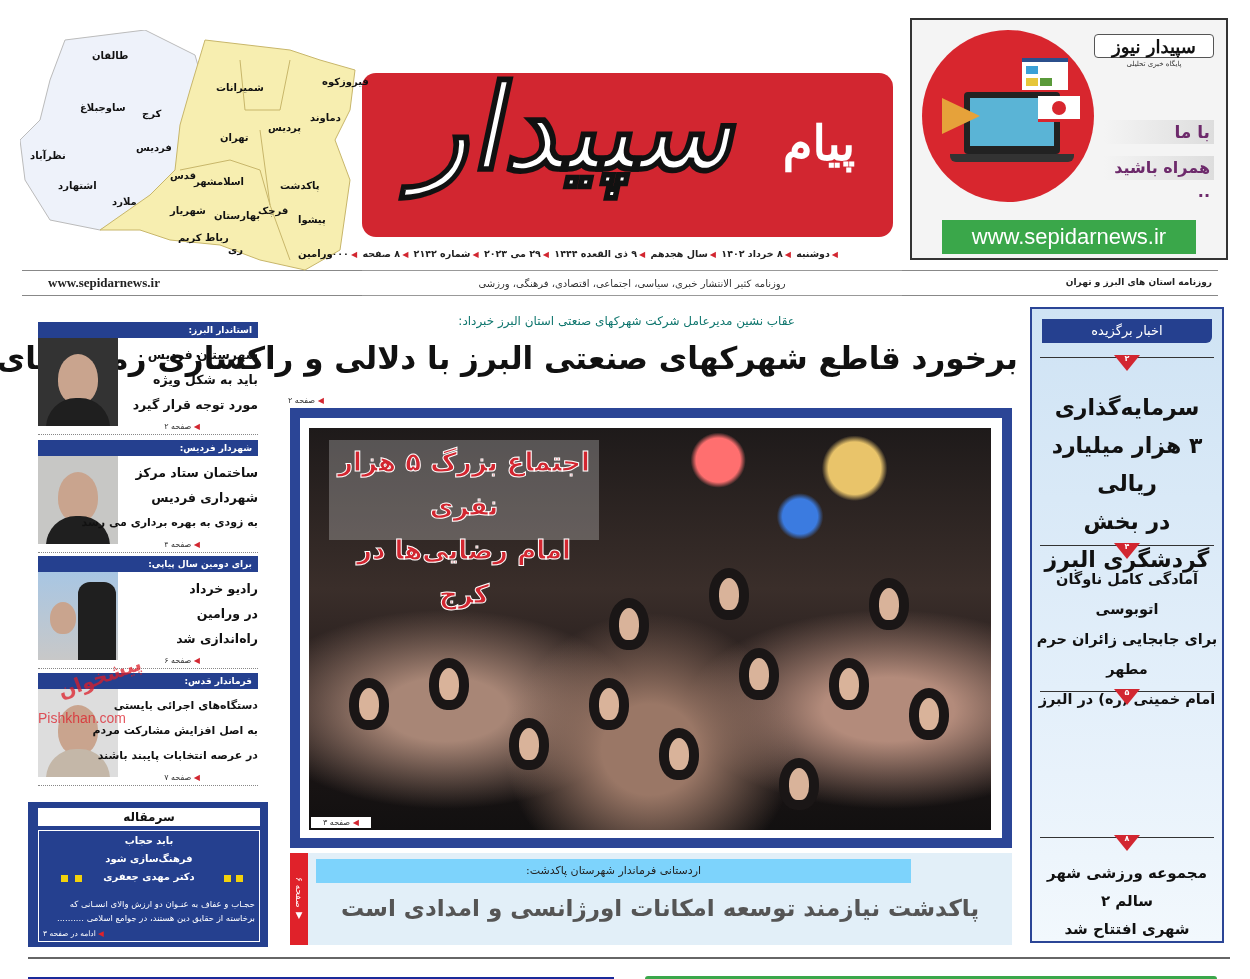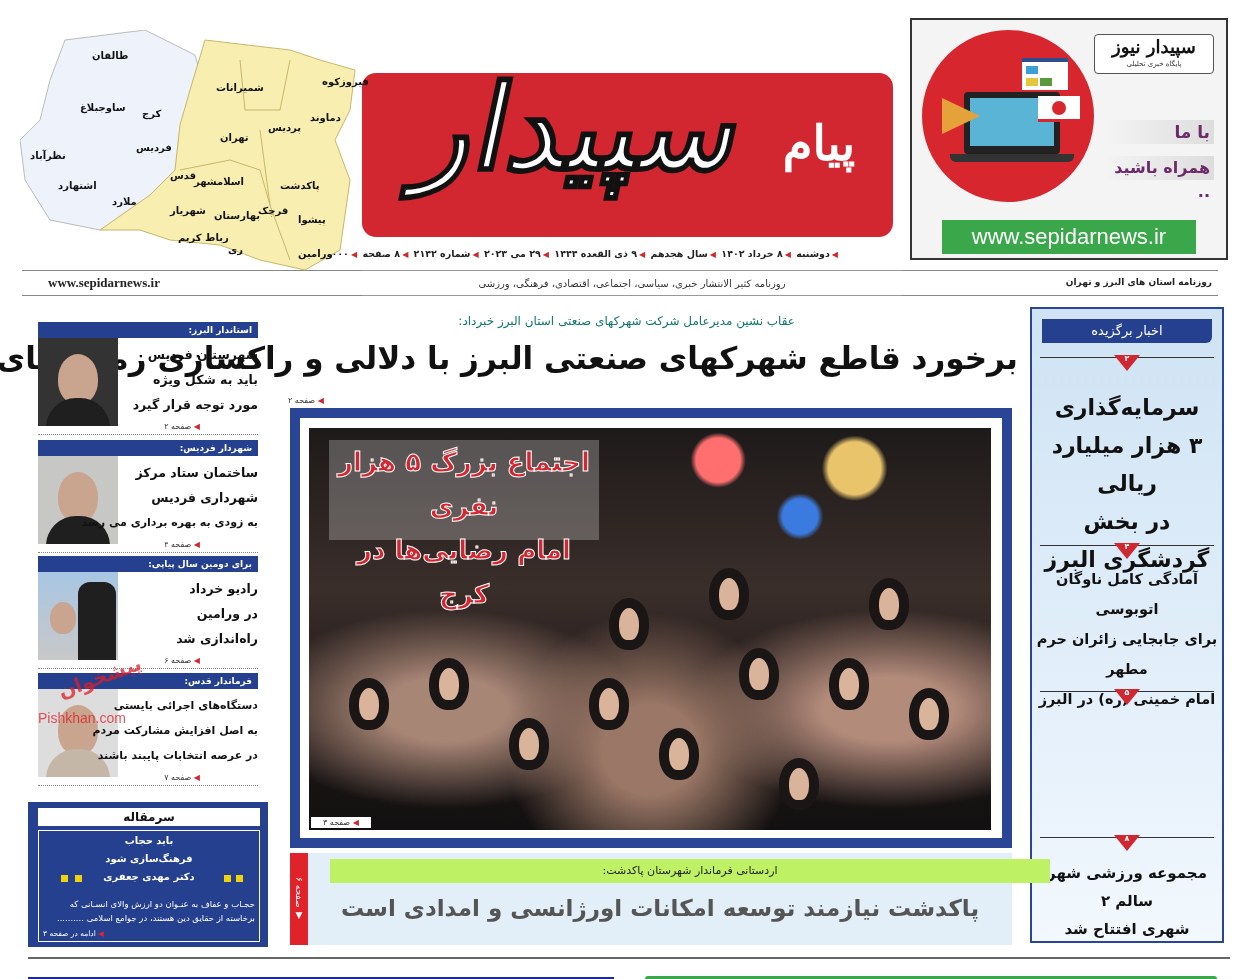--- a/index.html
+++ b/index.html
@@ -11,21 +11,21 @@
     #ad { left: 910px; top: 18px; width: 318px; height: 242px; border: 2px solid #333; background: #f4f4f4; }
     #ad .circle { position: absolute; left: 10px; top: 10px; width: 172px; height: 172px; border-radius: 50%; background: #d8262e; }
     #ad .laptop { position: absolute; left: 52px; top: 72px; width: 96px; height: 62px; background: #222; border-radius: 4px; }
     #ad .laptop .screen { position: absolute; left: 6px; top: 6px; right: 6px; bottom: 8px; background: #5ab4d6; }
     #ad .laptop .base { position: absolute; left: -14px; right: -14px; bottom: -8px; height: 8px; background: #333; border-radius: 0 0 6px 6px; }
     #ad .win1 { position: absolute; left: 110px; top: 38px; width: 46px; height: 32px; background: #fff; border-top: 4px solid #2b4f8c; }
     #ad .win1 i { position:absolute; width: 12px; height: 8px; }
     #ad .win2 { position: absolute; left: 126px; top: 76px; width: 42px; height: 26px; background: #fff; border-bottom: 3px solid #d8262e; }
     #ad .win2 .play { position:absolute; left: 14px; top: 5px; width: 14px; height: 14px; border-radius:50%; background:#d8262e; }
     #ad .horn { position: absolute; left: 30px; top: 78px; width: 0; height: 0; border-top: 18px solid transparent; border-bottom: 18px solid transparent; border-left: 38px solid #e6a23a; }
-    #ad .brand { position: absolute; right: 12px; top: 14px; width: 120px; height: 40px; border: 1px solid #555; border-radius: 4px; background: #fff; text-align: center; }
+    #ad .brand { position: absolute; right: 12px; top: 14px; width: 120px; height: 24px; border: 1px solid #555; border-radius: 4px; background: #fff; text-align: center; }
     #ad .brand .b1 { font-family: "DejaVu Serif", serif; font-size: 18px; font-weight: bold; line-height: 24px; color: #111; }
     #ad .brand .b2 { font-size: 7px; color: #333; line-height: 10px; }
     #ad .line1 { position: absolute; right: 12px; top: 100px; width: 110px; height: 24px; background: linear-gradient(to left, #ddd, rgba(230,230,230,0)); text-align: right; padding-right: 4px; font-size: 17px; font-weight: bold; color: #6d2a6b; line-height: 24px; }
     #ad .line2 { position: absolute; right: 12px; top: 136px; width: 110px; height: 24px; background: linear-gradient(to left, #ddd, rgba(230,230,230,0)); text-align: right; padding-right: 4px; font-size: 16px; font-weight: bold; color: #6d2a6b; line-height: 24px; }
     #ad .url { position: absolute; left: 30px; top: 200px; width: 254px; height: 34px; background: #3aa74a; color: #fff; font-family: "Liberation Sans", sans-serif; font-size: 22px; line-height: 34px; text-align: center; direction: ltr; }
 
     
     #masthead { left: 362px; top: 73px; width: 531px; height: 164px; background: #d22630; border-radius: 14px; }
     #masthead .logo { position: absolute; left: 10px; top: -50px; width: 420px; height: 210px; font-family: "DejaVu Serif", serif; font-size: 118px; font-weight: bold; color: #fff; -webkit-text-stroke: 2px #111; line-height: 210px; text-align: center; transform: skewX(-12deg); }
     #masthead .small { position: absolute; right: 38px; top: 42px; font-family: "DejaVu Serif", serif; font-size: 48px; font-weight: bold; color: #fff; }
@@ -75,21 +75,21 @@
         linear-gradient(#1e1a1a 0%, #3a2e2a 40%, #201818 70%, #121010 100%);
       overflow: hidden; }
     #photo .face { position: absolute; width: 40px; height: 52px; border-radius: 50% 50% 45% 45%; background: #d9b39a; border: 10px solid #1a1616; }
     #photo-caption { position: absolute; left: 20px; top: 12px; width: 270px; height: 100px; background: rgba(255,255,255,0.25); }
     #photo-caption div { text-align: center; font-size: 26px; font-weight: bold; color: #d22630; -webkit-text-stroke: 1px #fff; line-height: 44px; }
     #photo-ref { position: absolute; left: 2px; bottom: 2px; background: #fff; font-size: 8px; padding: 1px 12px; color: #333; }
 
     
     #bottom-story { left: 290px; top: 853px; width: 722px; height: 92px; background: #e2eff8; }
     #bottom-story .pagetab { position: absolute; left: 0; top: 0; width: 18px; height: 92px; background: #e0222a; color: #fff; font-size: 9px; writing-mode: vertical-rl; text-align: center; line-height: 18px; }
-    #bottom-story .kick { position: absolute; left: 40px; top: 6px; width: 720px; height: 24px; background: #bef264; text-align: center; font-size: 11px; line-height: 24px; color: #222; }
+    #bottom-story .kick { position: absolute; left: 26px; top: 6px; width: 595px; height: 24px; background: #7dd3fc; text-align: center; font-size: 11px; line-height: 24px; color: #222; }
     #bottom-story .head { position: absolute; left: 26px; top: 42px; width: 688px; text-align: center; font-size: 23px; font-weight: bold; color: #555; letter-spacing: -0.5px; }
 
     
     .lstory { position: absolute; left: 38px; width: 220px; }
     .lstory .bar { height: 16px; background: #25408f; color: #fff; font-size: 9px; font-weight: bold; text-align: right; padding-right: 6px; line-height: 16px; }
     .lstory .pic { position: absolute; left: 0; top: 16px; width: 80px; height: 88px; background: #333; overflow: hidden; }
     .lstory .pic .head { position: absolute; left: 20px; top: 16px; width: 40px; height: 50px; border-radius: 50% 50% 45% 45%; background: #c9a48e; }
     .lstory .pic .body { position: absolute; left: 8px; top: 60px; width: 64px; height: 40px; border-radius: 30px 30px 0 0; background: #1f1f1f; }
     .lstory .txt { position: absolute; right: 0; top: 20px; width: 138px; font-size: 12.5px; line-height: 25px; text-align: right; color: #111; font-weight: bold; }
     .lstory .ref { position: absolute; right: 58px; top: 100px; font-size: 8px; color: #333; }

